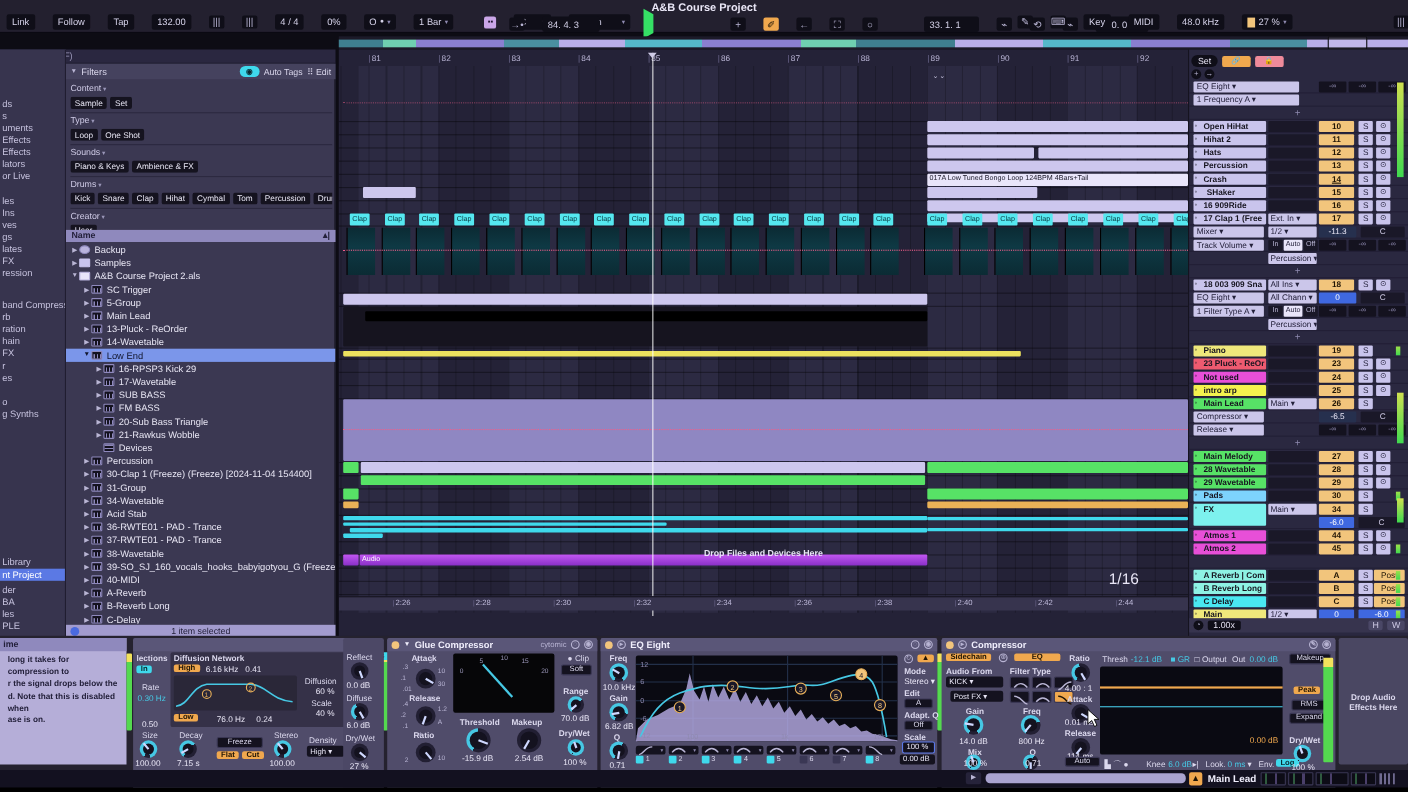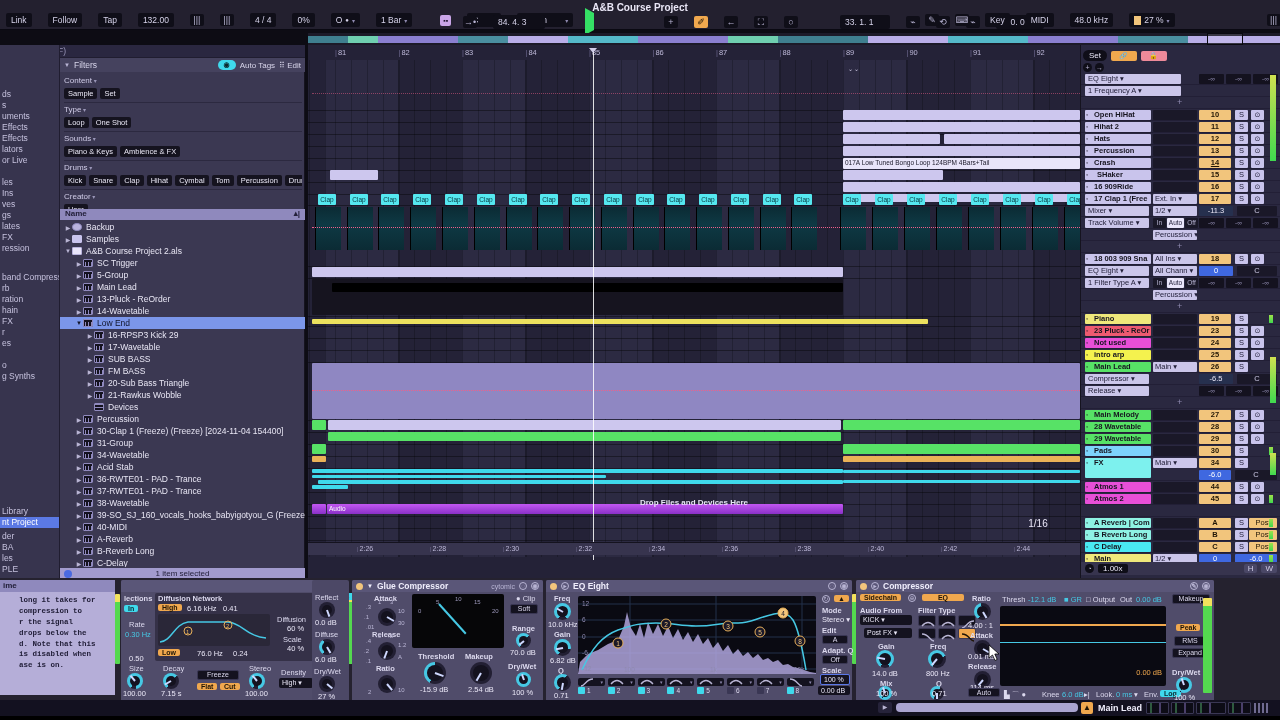--- a/index.html
+++ b/index.html
@@ -67,21 +67,21 @@
     background-position:27px 0,27px 0;}
   .lane{position:absolute;left:0;width:772px;height:1px;background:rgba(0,0,0,.38);}
   .clip{position:absolute;border-radius:1px;font-size:6.5px;overflow:hidden;white-space:nowrap;color:#1a1828;padding-left:2px;line-height:1.5;}
   .stripes{background-image:repeating-linear-gradient(90deg,rgba(255,255,255,.07) 0 16px,rgba(0,0,0,.05) 16px 32px);}
   .clapbadge{position:absolute;width:18px;height:11px;background:#55e8f0;color:#063840;font-size:6.5px;text-align:center;line-height:11px;border-radius:1px;}
   .clapbody{position:absolute;width:26px;height:43px;background:linear-gradient(180deg,#0b2b34,#0e3944 40%,#0b2b34);border-left:1px solid #000;}
   .dotline{position:absolute;height:0;border-top:1px dotted #ef5f8a;}
   #playhead{left:285px;top:3px;width:1px;height:512px;background:rgba(255,255,255,.85);}
   #phtri{left:281px;top:3px;width:0;height:0;border-left:4px solid transparent;border-right:4px solid transparent;border-top:5px solid #cfcbe6;}
   #droptext{left:0;top:453px;width:772px;text-align:center;font-size:8px;font-weight:bold;color:#e9e6f6;}
-  #gridlabel{left:700px;top:473px;width:60px;text-align:center;font-size:10px;color:#e9e6f6;}
+  #gridlabel{left:700px;top:473px;width:60px;text-align:left;font-size:14px;color:#e9e6f6;}
   #timeruler{left:0;top:497px;width:772px;height:13px;background:#37344e;font-size:7px;color:#bdb8d8;border-top:1px solid #15131f;}
   .timelab{position:absolute;top:2px;}
   .timelab::before{content:'|';margin-right:1px;color:#6f6a90;font-size:6px;}
   #marker2{left:540px;top:20px;font-size:6px;color:#cfcbe6;letter-spacing:1px;}
   
   #tracks{left:1080px;top:45px;width:200px;height:535px;background:#2a2840;border-left:1px solid #15131f;overflow:hidden;}
   #tphead{left:2px;top:5px;display:flex;gap:4px;align-items:center;}
   .setbtn{background:#0f0e18;font-size:8px;padding:1px 6px;border-radius:6px;color:#e9e6f6;}
   .pill{width:26px;height:10px;border-radius:2px;font-size:7px;text-align:center;line-height:10px;color:#201505;}
   #tpnav{left:2px;top:18px;display:flex;gap:3px;}
@@ -134,21 +134,21 @@
   .minilab{position:absolute;font-size:6px;color:#b9b5d4;}
   .dmeter{position:absolute;width:5px;background:linear-gradient(180deg,#f2e25c 0 8px,#54d94f 8px 100%);border-radius:1px;}
   .graph{position:absolute;background:#0a0a12;border-radius:2px;}
   .bandcell{position:absolute;width:28px;height:17px;}
   .bandtop{position:absolute;left:0;top:0;width:27px;height:8px;background:#14121f;border-radius:2px;display:flex;align-items:center;justify-content:space-between;padding:0 2px;}
   .bandbot{position:absolute;left:0;top:9px;display:flex;gap:2px;align-items:center;font-size:6.5px;color:#dcd9ee;}
   .chk{width:7px;height:7px;border-radius:1px;background:#3fd9ec;}
   .chk.off{background:#3a3754;}
   #infobox{left:0;top:2px;width:115px;height:115px;background:#b5aed8;}
   #infotitle{height:12px;background:#8f89bd;color:#23203a;font-size:8px;font-weight:bold;padding:1px 3px;}
-  #infobody{padding:3px 19px;font-size:7.5px;color:#23203a;line-height:1.45;font-weight:bold;font-family:Liberation Mono, monospace;}
+  #infobody{padding:3px 7px;font-size:7.5px;color:#23203a;line-height:1.45;font-weight:bold;}
   #dropzone{left:1217px;top:2px;width:63px;height:115px;background:#4a4762;border-radius:2px;display:flex;align-items:center;justify-content:center;text-align:center;font-size:7.5px;color:#dcd9ee;font-weight:bold;}
   
   #scrollstrip{left:0;top:700px;width:1280px;height:16px;background:#131120;}
   #scrollthumb{left:896px;top:3px;width:182px;height:9px;background:#a9a3cf;border-radius:4px;}
   #scrollbtn{left:878px;top:2px;width:14px;height:11px;background:#26233a;color:#b9b5d4;font-size:6px;text-align:center;line-height:11px;border-radius:2px;}
   #bbadge{left:1081px;top:2px;width:12px;height:12px;background:#f0a84e;border-radius:2px;color:#201505;font-size:8px;text-align:center;line-height:12px;}
   #btrack{left:1098px;top:3px;font-size:9px;font-weight:bold;color:#f0eefc;}
   .thumb{position:absolute;top:2px;width:23px;height:12px;background:#0d0c16;border:1px solid #3a3754;border-radius:1px;background-image:linear-gradient(90deg,transparent 0 3px,#2f5a3f 3px 5px,transparent 5px 12px,#4a3f6a 12px 14px,transparent 14px);}
   #bmeter{left:1254px;top:3px;width:14px;height:10px;background-image:repeating-linear-gradient(90deg,#6f6a90 0 2px,transparent 2px 4px);}
   #blackfoot{left:0;top:716px;width:1280px;height:4px;background:#000;}
@@ -1279,20 +1279,21 @@
     <div class="dbtn" style="left:316px;top:14px;width:38px;height:10px;">Makeup</div>
     <div class="obadge" style="left:320px;top:44px;width:24px;text-align:center;">Peak</div>
     <div class="dbtn" style="left:318px;top:56px;width:32px;height:10px;">RMS</div>
     <div class="dbtn" style="left:316px;top:68px;width:36px;height:10px;">Expand</div>
     <div class="dlab b" style="left:316px;top:88px;">Dry/Wet</div>
     <div class="kn" style="left:320px;top:97px;width:16px;height:16px;--a:358deg;--p:160deg;"></div>
     <div class="dval" style="left:318px;top:113px;">100 %</div>
   </div>
   <div class="dmeter" style="left:1203px;top:20px;width:9px;height:95px;"></div>
 
+  <div class="ab" id="dropzone">Drop Audio Effects Here</div>
 
   <svg class="cursor" style="left:988px;top:66px;" width="14" height="18">
     <path d="M1,1 L1,14 L4.5,11 L7,16.5 L9.2,15.4 L6.8,10 L11,10 Z" fill="#fff" stroke="#000" stroke-width="0.8"></path>
   </svg>
 </div>
 
 <div class="ab" id="scrollstrip">
   <div class="ab" id="scrollbtn">▶</div>
   <div class="ab" id="scrollthumb"></div>
   <div class="ab" id="bbadge">▲</div>

